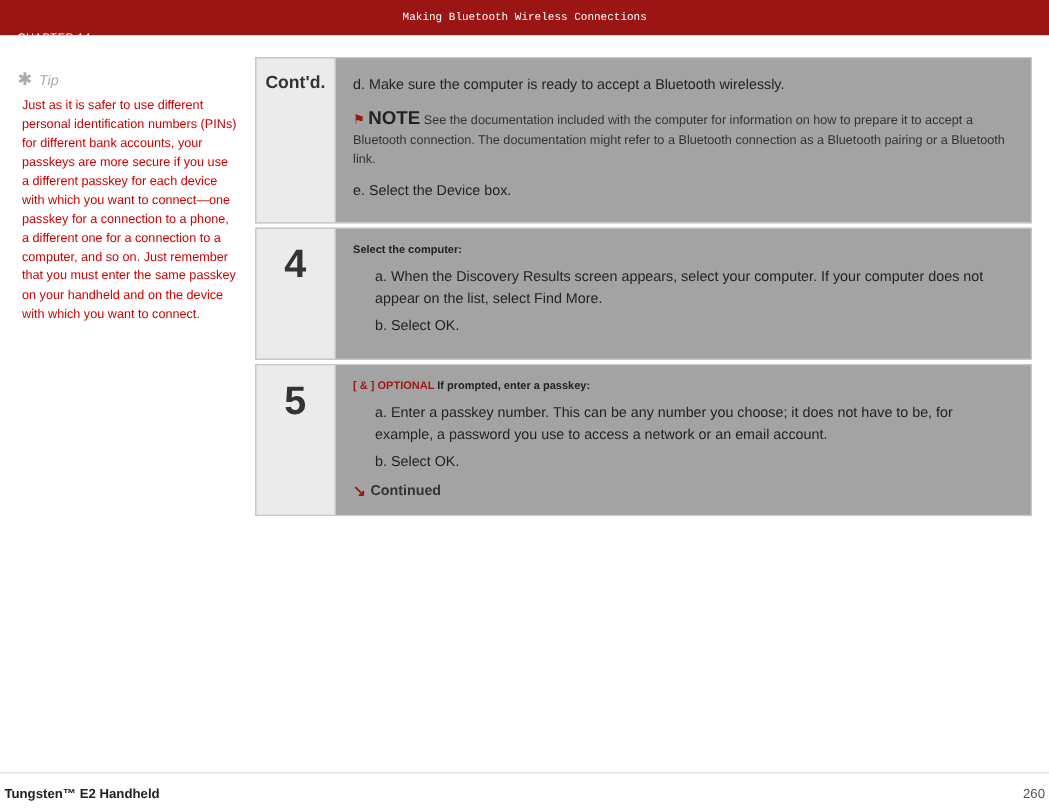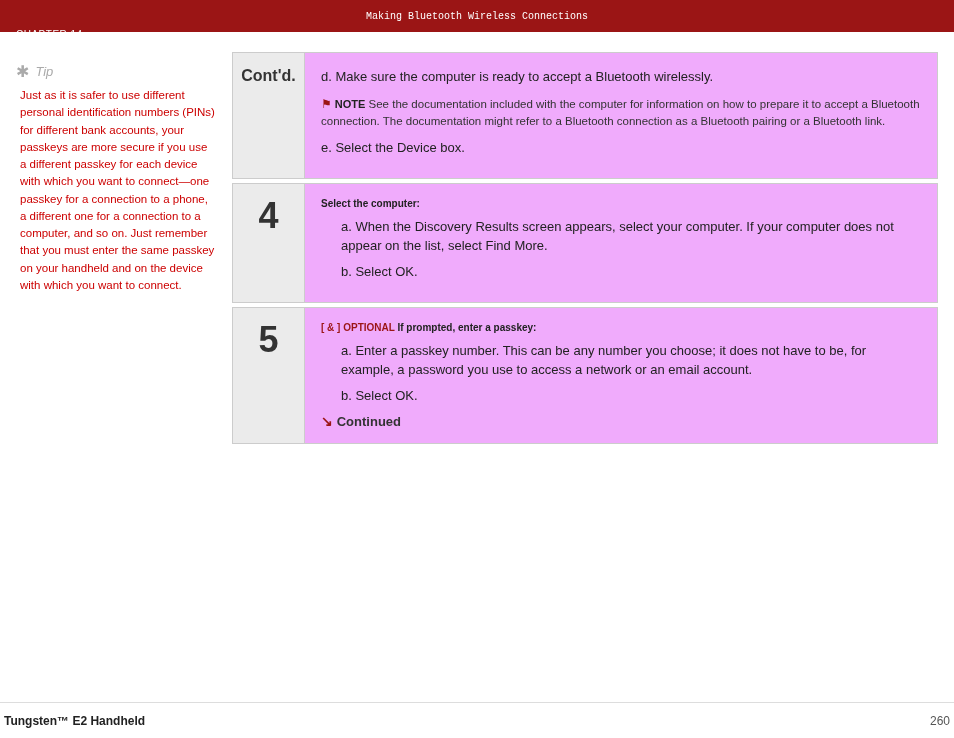--- a/index.html
+++ b/index.html
@@ -82,21 +82,21 @@
     .content-area {
       flex: 1;
       display: flex;
       flex-direction: column;
       gap: 4px;
     }
 
     
     .step-block {
       border: 1px solid #ccc;
-      background: #f0abfc;
+      background: #a3a3a3;
       display: flex;
       flex-direction: row;
       min-height: 120px;
     }
     .step-label {
       width: 72px;
       flex-shrink: 0;
       display: flex;
       align-items: flex-start;
       justify-content: center;
@@ -142,21 +142,21 @@
     }
     .note-block {
       margin: 8px 0;
       font-size: 11.5px;
       line-height: 1.5;
       color: #333;
     }
     .note-label {
       font-weight: bold;
       color: #222;
-      font-size: 11px;
+      font-size: 17px;
     }
     .note-icon {
       color: #9b1515;
       font-size: 12px;
       margin-right: 3px;
     }
     .important-block {
       font-size: 12px;
       font-weight: bold;
       color: #9b1515;

